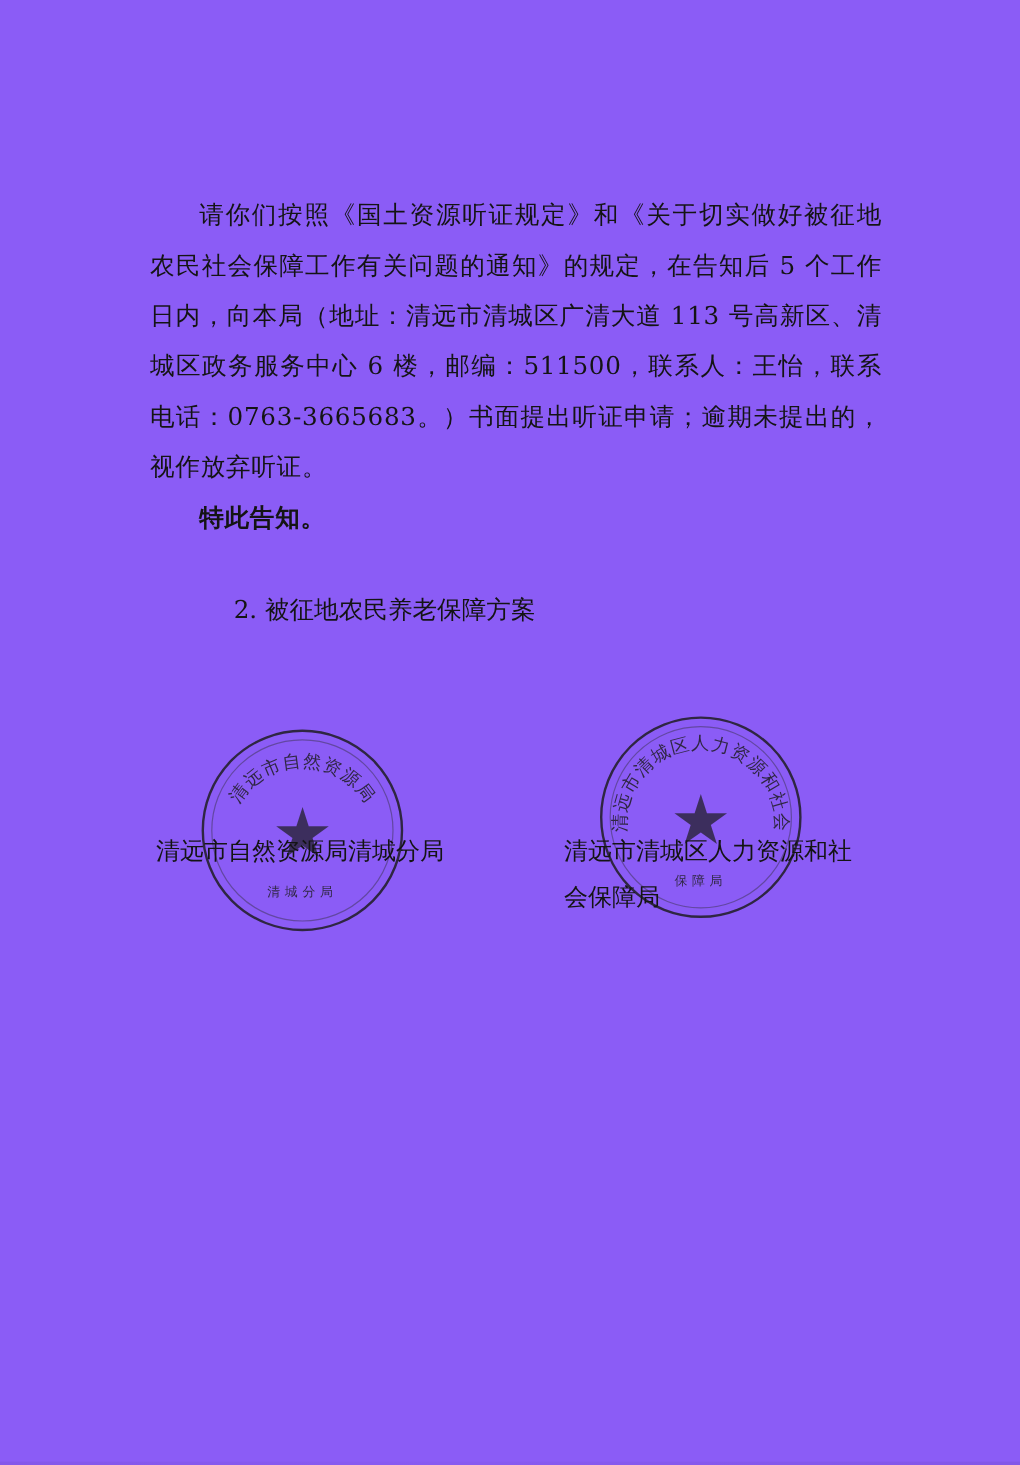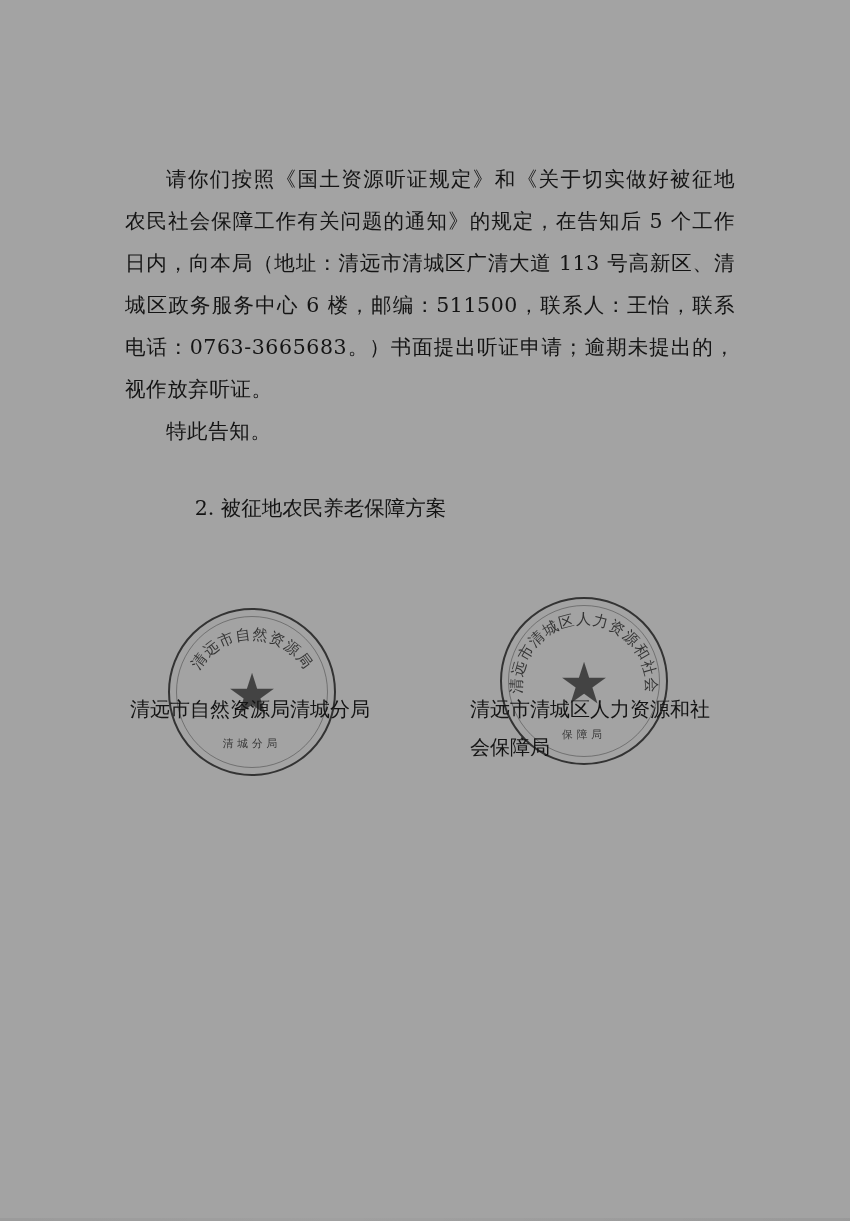--- a/index.html
+++ b/index.html
@@ -12,41 +12,42 @@
     height: 1221px;
     position: relative;
     font-family: "DejaVu Serif", "Liberation Serif", serif;
     color: #141414;
     overflow: hidden;
   }
 
   .page {
     position: absolute;
     inset: 0;
-    background: #a3a3a3;
+    background: #8b5cf6;
   }
 
   .body-text {
     position: absolute;
     left: 125px;
     top: 158px;
     width: 610px;
     font-size: 20.5px;
     line-height: 42px;
     letter-spacing: 0.6px;
     text-align: justify;
     text-justify: inter-character;
   }
 
   .para {
     text-indent: 2em;
     margin: 0;
   }
   .para + .para {
     margin-top: 0;
+    font-weight: bold;
   }
 
   .attachments {
     position: absolute;
     left: 125px;
     top: 488px;
     width: 610px;
     font-size: 20.5px;
     line-height: 40px;
   }

